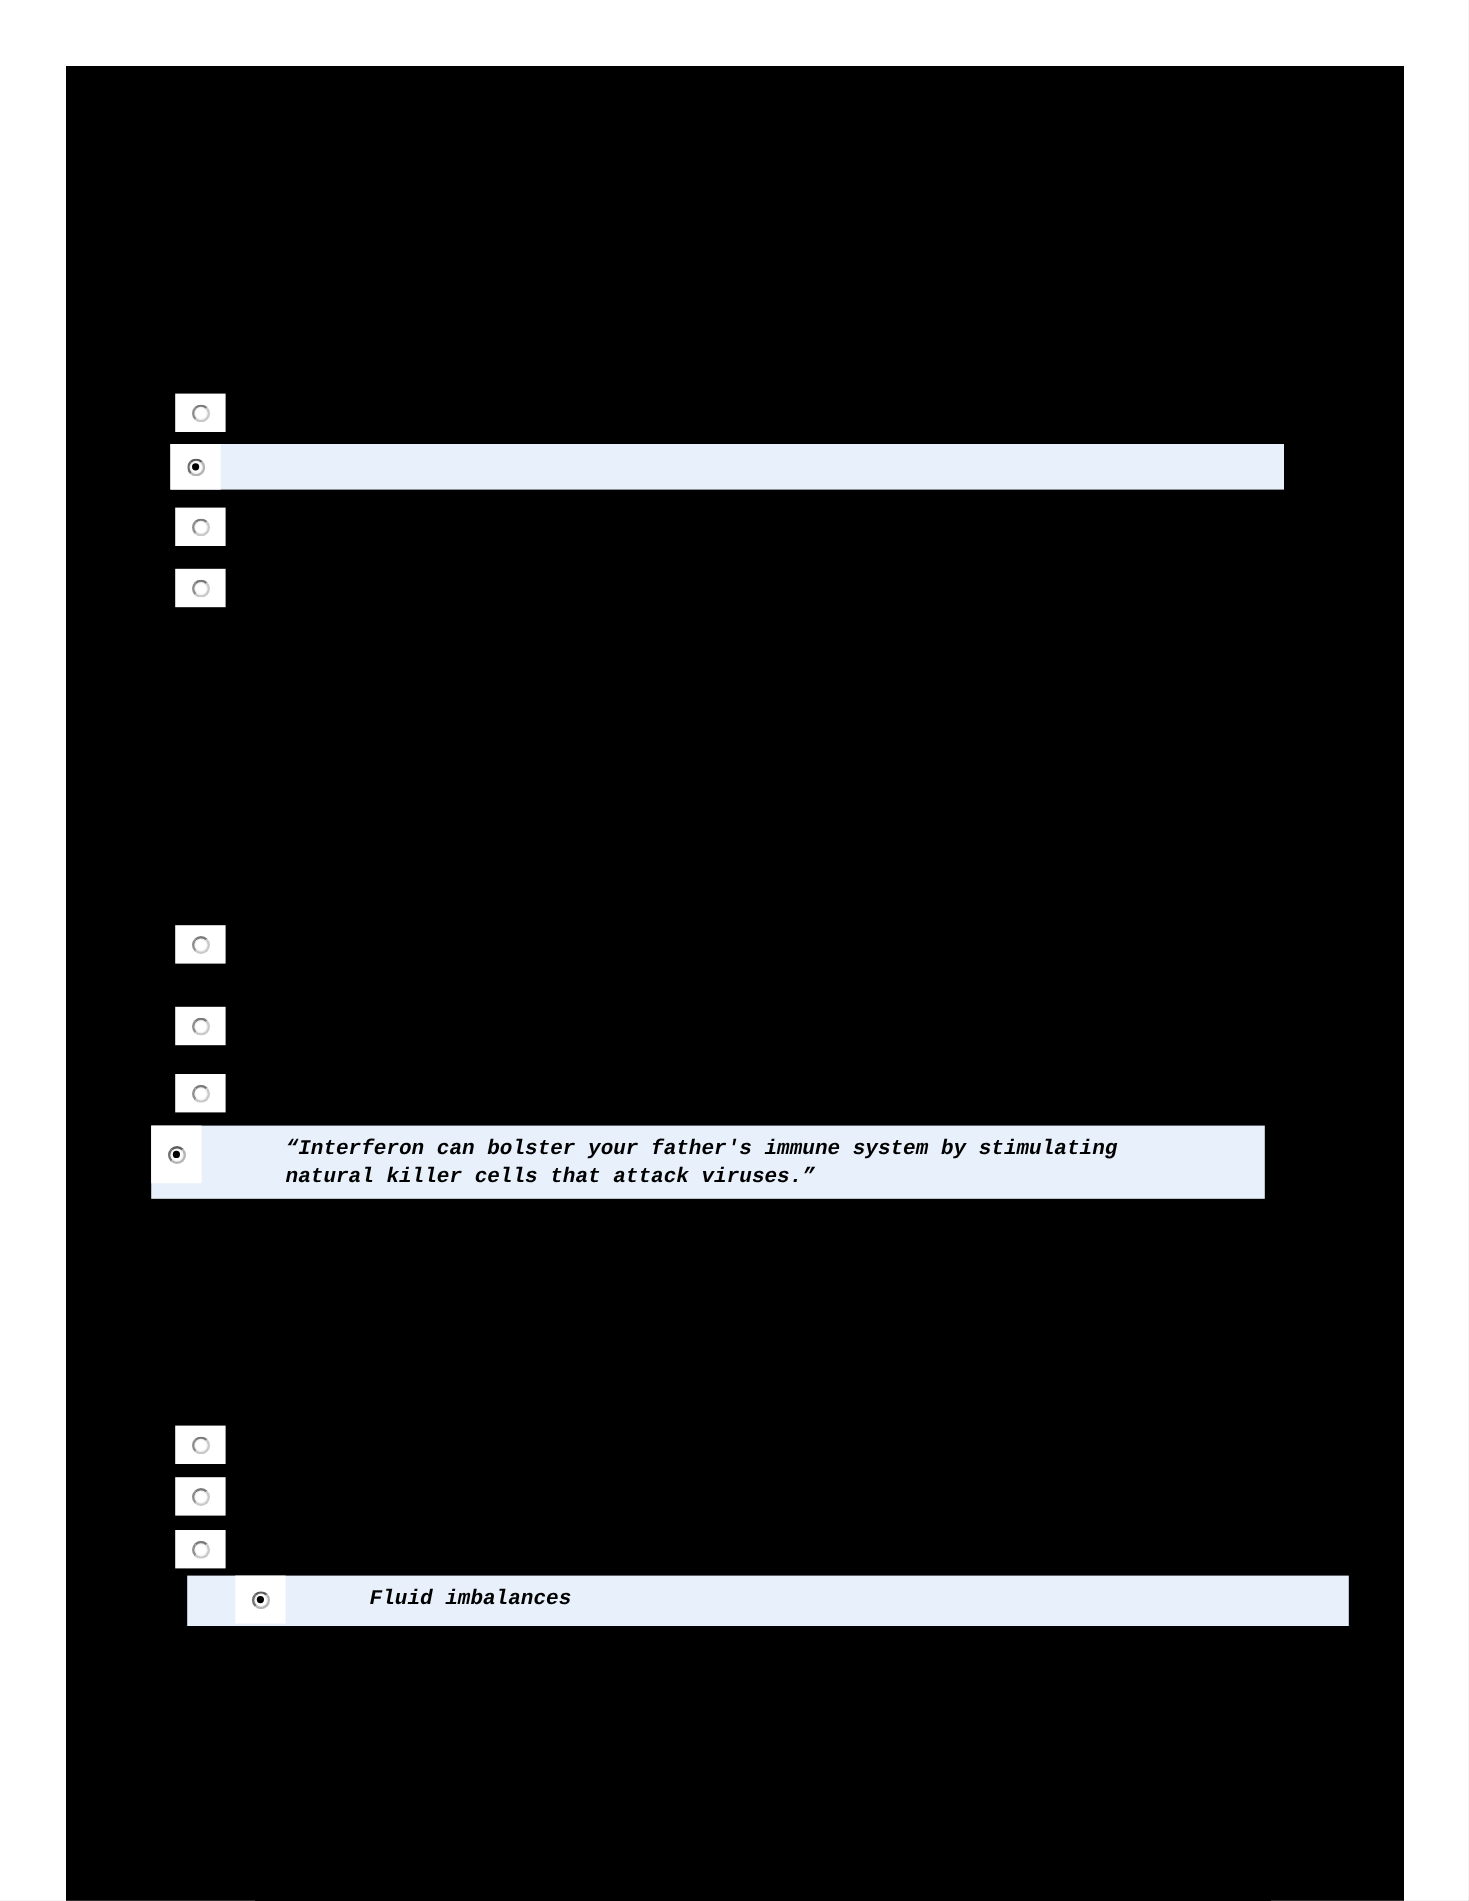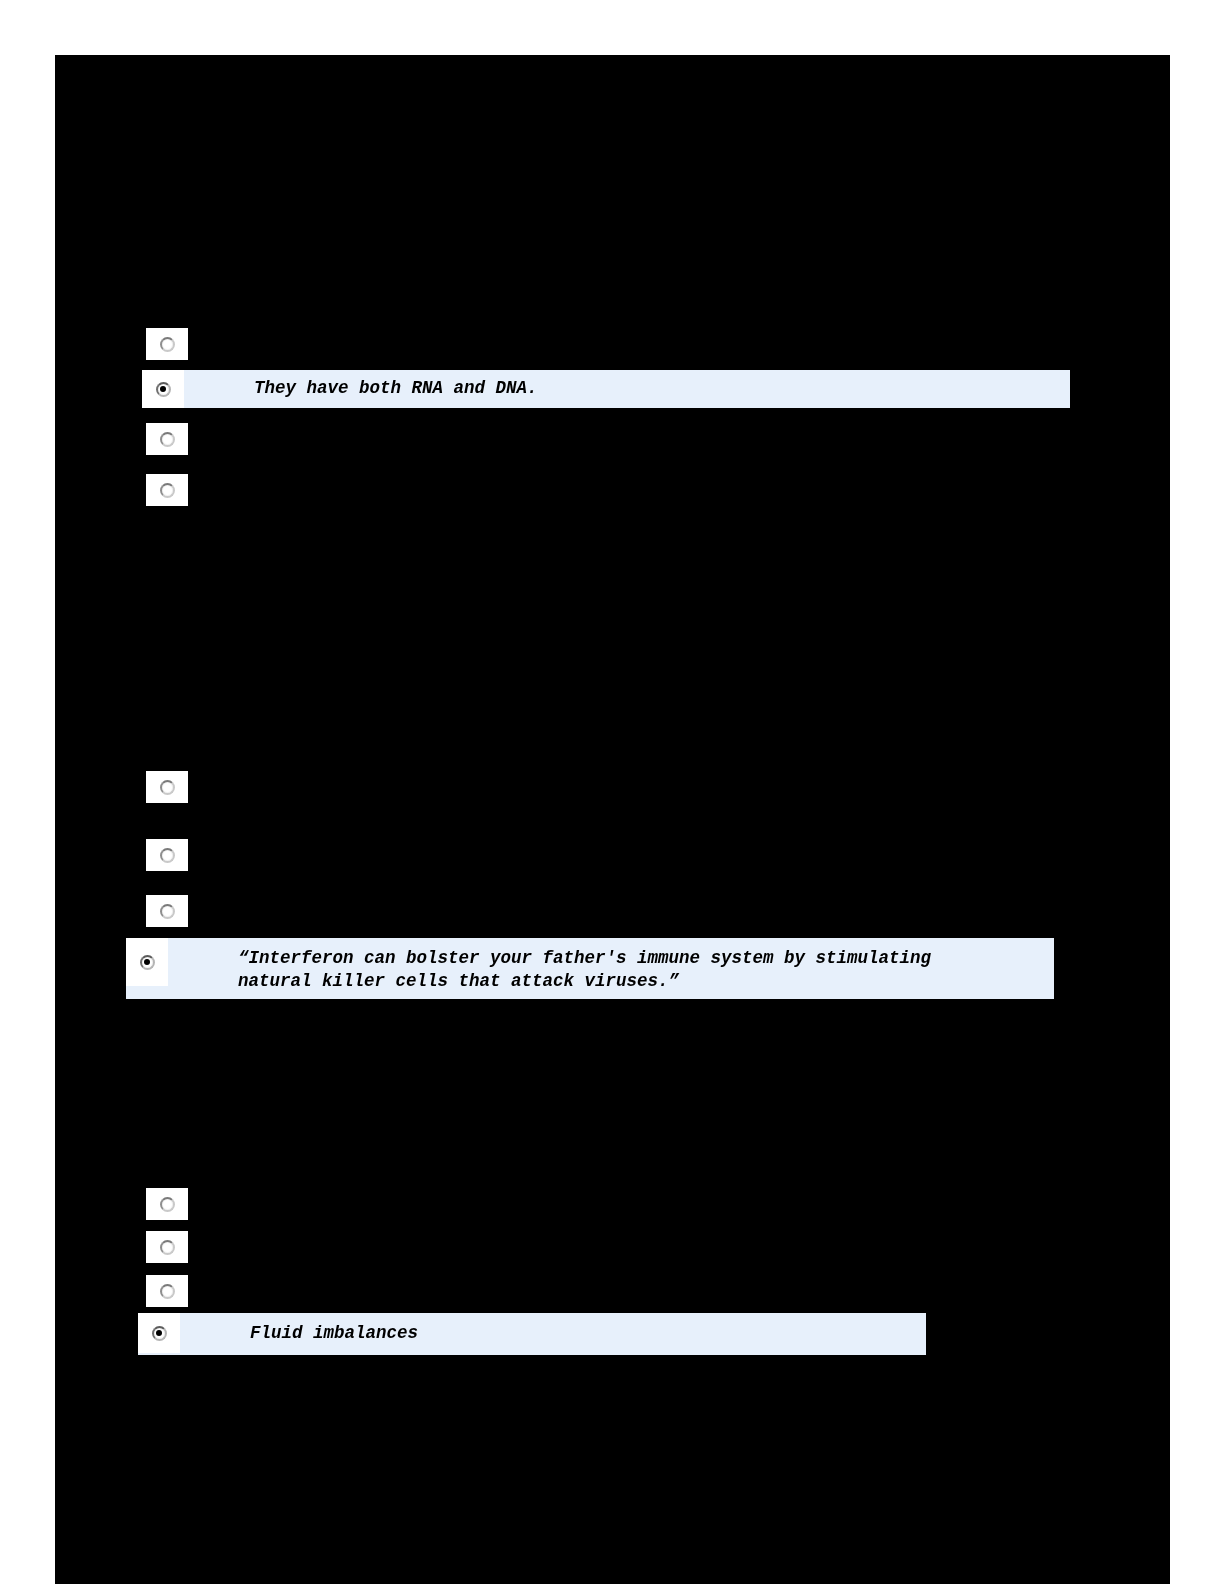--- a/index.html
+++ b/index.html
@@ -116,21 +116,20 @@
       <div class="radio-cell" style="height:32px;">
         <span class="radio"></span>
       </div>
       <div class="option-text empty"></div>
     </div>
 
     <div class="option-row selected" style="top:315px; left:87px; width:928px; height:38px;">
       <div class="radio-cell" style="height:38px;">
         <span class="radio checked"></span>
       </div>
-      <div class="option-text" style="padding-top:7px;">They have both RNA and DNA.</div>
     </div>
 
     <div class="option-row" style="top:368px; left:91px; width:42px; height:32px;">
       <div class="radio-cell" style="height:32px;">
         <span class="radio"></span>
       </div>
       <div class="option-text empty"></div>
     </div>
 
     <div class="option-row" style="top:419px; left:91px; width:42px; height:32px;">
@@ -191,21 +190,21 @@
       <div class="option-text empty"></div>
     </div>
 
     <div class="option-row" style="top:1220px; left:91px; width:42px; height:32px;">
       <div class="radio-cell" style="height:32px;">
         <span class="radio"></span>
       </div>
       <div class="option-text empty"></div>
     </div>
 
-    <div class="option-row selected" style="top:1258px; left:83px; width:788px; height:42px;">
+    <div class="option-row selected" style="top:1258px; left:101px; width:928px; height:42px;padding-left:40px;">
       <div class="radio-cell" style="height:40px;">
         <span class="radio checked"></span>
       </div>
       <div class="option-text" style="padding-top:9px;">Fluid imbalances</div>
     </div>
 
   </div>
 
 </div>
 

